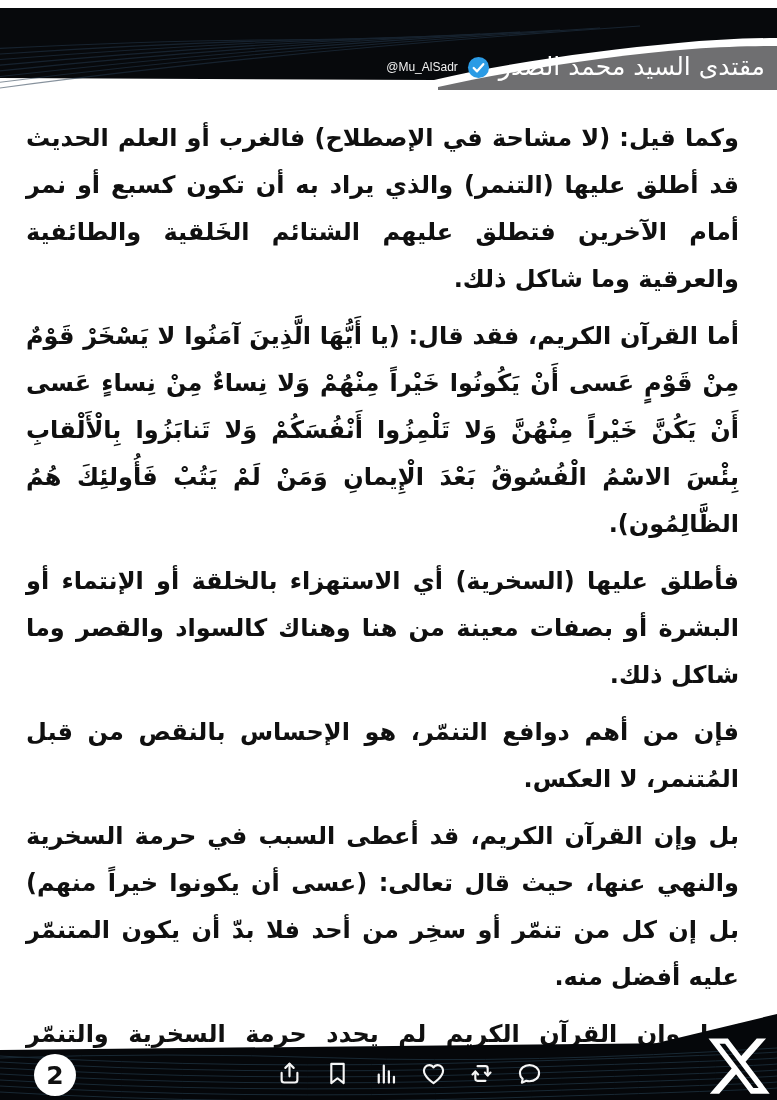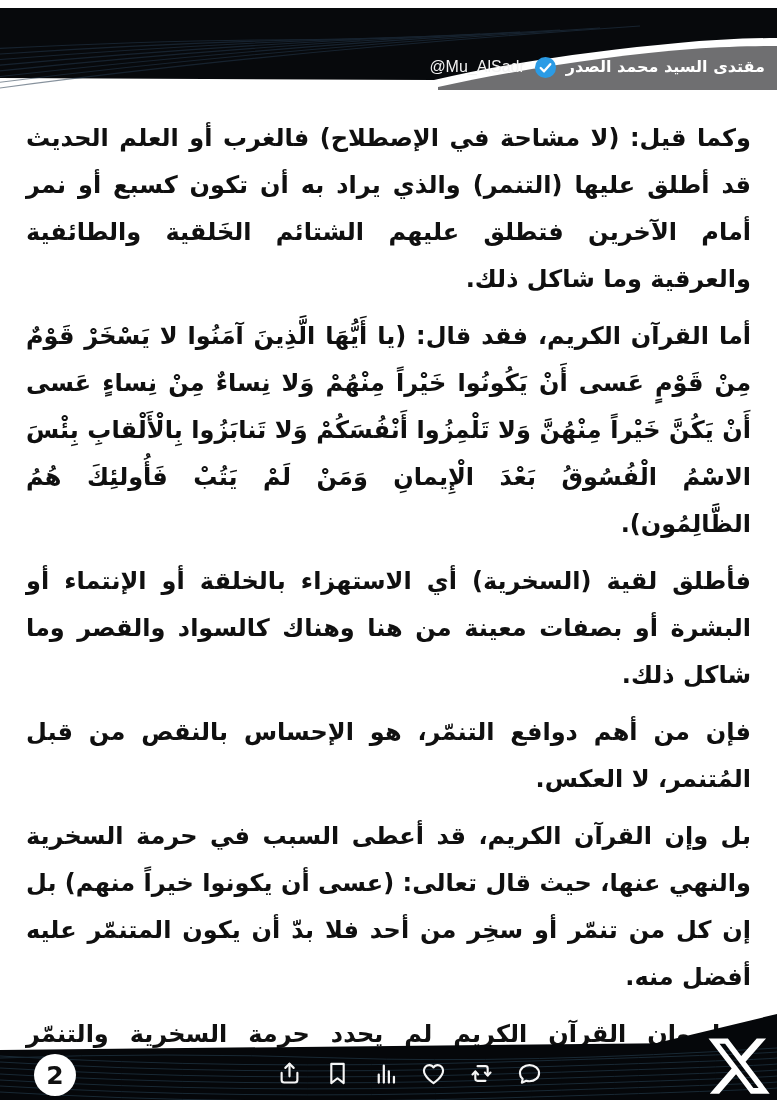--- a/index.html
+++ b/index.html
@@ -11,37 +11,37 @@
     font-family:"DejaVu Sans","Liberation Sans",sans-serif;
   }
   
   .header{position:absolute;top:0;left:0;width:777px;height:95px;}
   .header svg{display:block;}
   .profile{
     position:absolute;top:49px;right:12px;height:36px;
     display:flex;direction:rtl;align-items:center;gap:9px;
   }
   .display-name{
-    color:#ffffff;font-weight:bold;font-size:16px;line-height:36px;
+    color:#ffffff;font-weight:normal;font-size:25px;line-height:36px;
     letter-spacing:0.2px;
   }
   .handle{
-    color:#f2f2f2;font-size:16px;direction:ltr;
+    color:#f2f2f2;font-size:12px;direction:ltr;
     font-family:"Liberation Sans",sans-serif;
   }
   .badge{width:23px;height:23px;display:inline-block;}
   
   .body{
     position:absolute;top:97px;right:0;left:0;bottom:62px;
     padding:18px 26px 0 26px;
     direction:rtl;
     color:#101010;
   }
   .body p{
-    margin:0 0 10px 0;
+    margin:0 12px 10px 0;
     font-size:24px;font-weight:bold;
     line-height:47px;
     text-align:justify;
     text-justify:inter-word;
   }
   
   .footer{position:absolute;left:0;bottom:0;width:777px;height:88px;}
   .footer-bg{position:absolute;left:0;top:0;}
   .page-badge{
     position:absolute;left:34px;top:42px;width:42px;height:42px;
@@ -88,21 +88,21 @@
           <path d="M7 12.5 L10.5 16 L17 8.5" fill="none" stroke="#ffffff" stroke-width="2.4" stroke-linecap="round" stroke-linejoin="round"></path>
         </svg>
       </span>
       <span class="handle">@Mu_AlSadr</span>
     </div>
   </header>
 
   <main class="body">
     <p>وكما قيل: (لا مشاحة في الإصطلاح) فالغرب أو العلم الحديث قد أطلق عليها (التنمر) والذي يراد به أن تكون كسبع أو نمر أمام الآخرين فتطلق عليهم الشتائم الخَلقية والطائفية والعرقية وما شاكل ذلك.</p>
     <p>أما القرآن الكريم، فقد قال: (يا أَيُّهَا الَّذِينَ آمَنُوا لا يَسْخَرْ قَوْمٌ مِنْ قَوْمٍ عَسى أَنْ يَكُونُوا خَيْراً مِنْهُمْ وَلا نِساءٌ مِنْ نِساءٍ عَسى أَنْ يَكُنَّ خَيْراً مِنْهُنَّ وَلا تَلْمِزُوا أَنْفُسَكُمْ وَلا تَنابَزُوا بِالْأَلْقابِ بِئْسَ الاسْمُ الْفُسُوقُ بَعْدَ الْإِيمانِ وَمَنْ لَمْ يَتُبْ فَأُولئِكَ هُمُ الظَّالِمُون).</p>
-    <p>فأطلق لقية (السخرية) أي الاستهزاء بالخلقة أو الإنتماء أو البشرة أو بصفات معينة من هنا وهناك كالسواد والقصر وما شاكل ذلك.</p>
+    <p>فأطلق عليها (السخرية) أي الاستهزاء بالخلقة أو الإنتماء أو البشرة أو بصفات معينة من هنا وهناك كالسواد والقصر وما شاكل ذلك.</p>
     <p>فإن من أهم دوافع التنمّر، هو الإحساس بالنقص من قبل المُتنمر، لا العكس.</p>
     <p>بل وإن القرآن الكريم، قد أعطى السبب في حرمة السخرية والنهي عنها، حيث قال تعالى: (عسى أن يكونوا خيراً منهم) بل إن كل من تنمّر أو سخِر من أحد فلا بدّ أن يكون المتنمّر عليه أفضل منه.</p>
     <p>كما وإن القرآن الكريم لم يحدد حرمة السخرية والتنمّر للأطفال أو الكبار بل ولم يحددها للرجال فقط بل عممها حتى للنساء وفي ذلك عدل مطلق.</p>
 
   </main>
 
   <footer class="footer">
     <svg class="footer-bg" width="777" height="88" viewBox="0 0 777 88">
 
       <path d="M0,38 L777,30 L777,88 L0,88 Z" fill="#05070a"></path>

